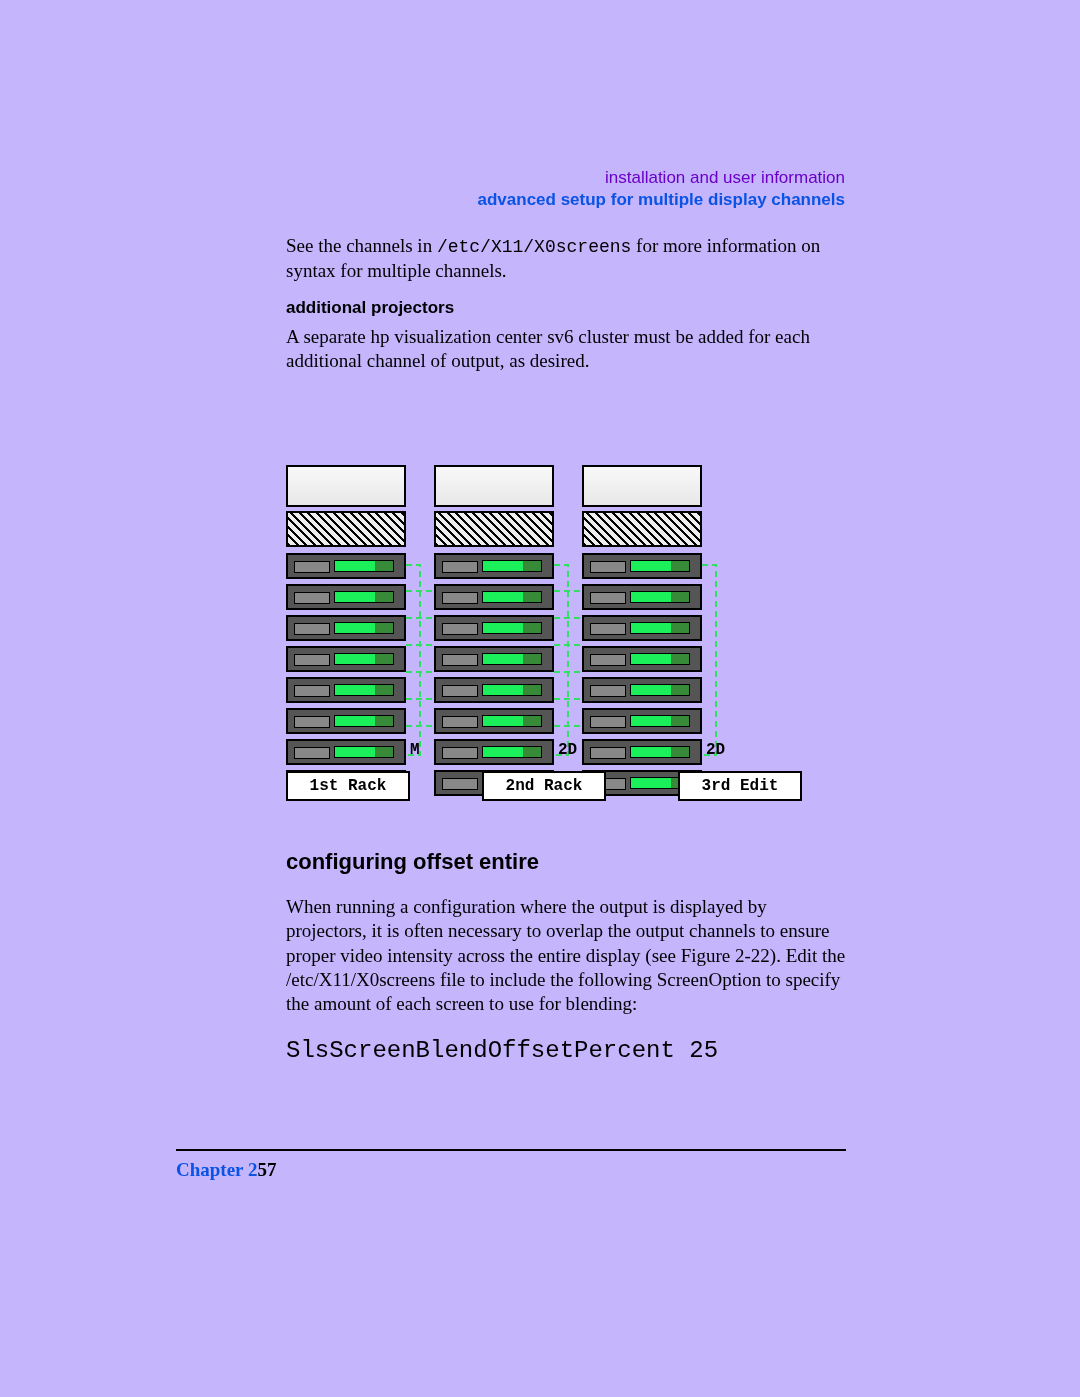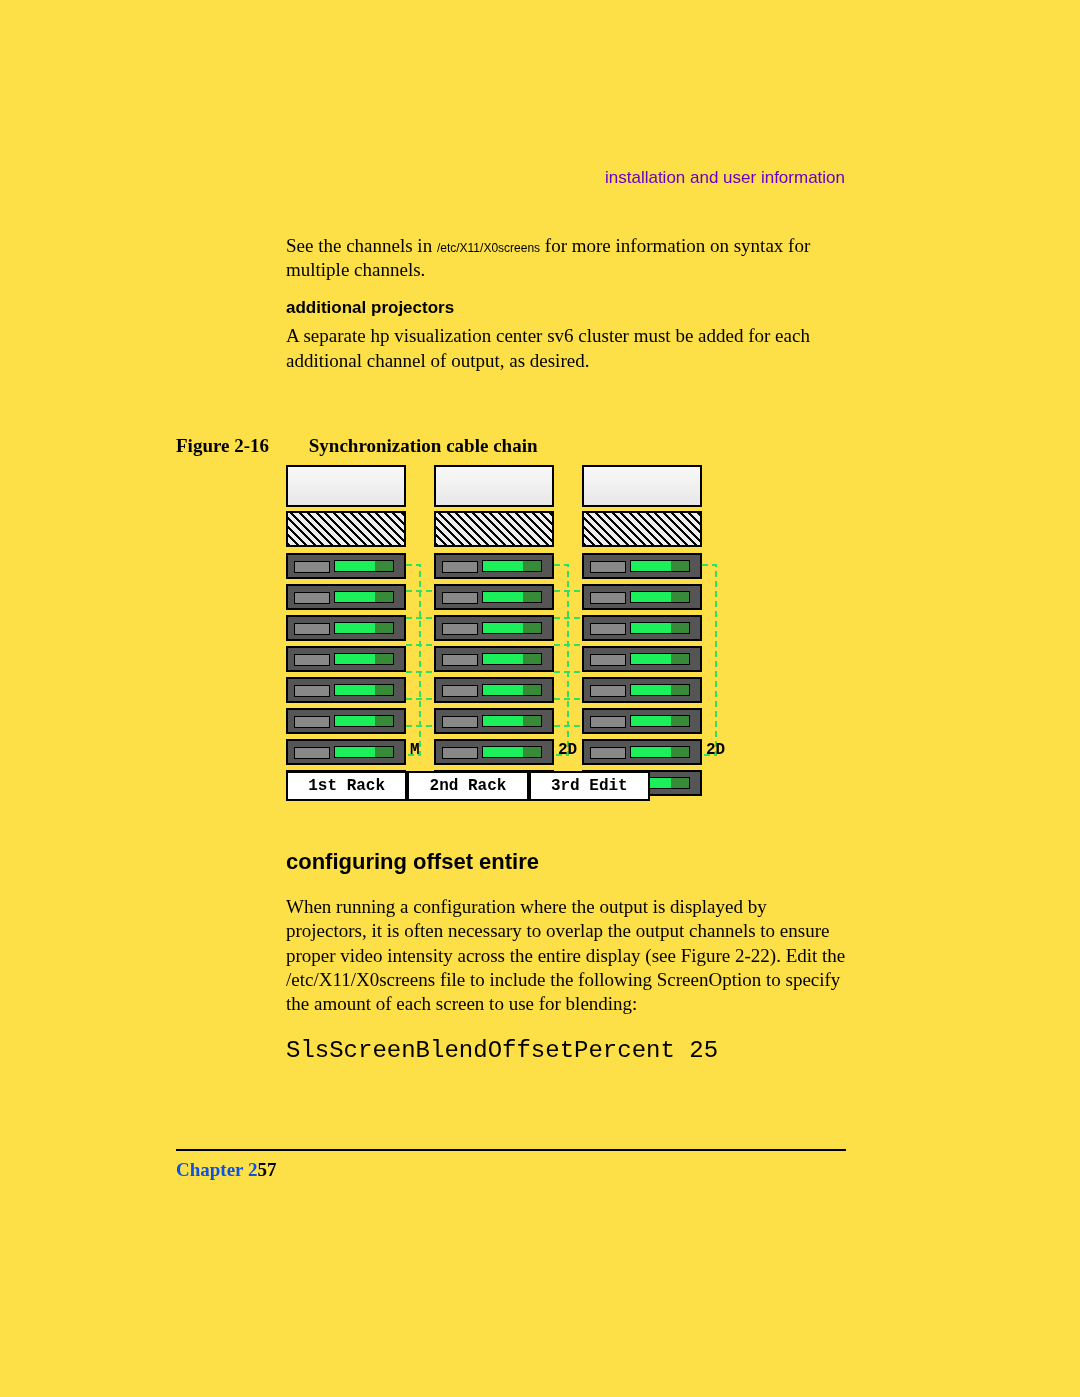--- a/index.html
+++ b/index.html
@@ -5,21 +5,21 @@
   body {
     margin: 0;
     background: #ffffff;
     font-family: "Times New Roman", Times, serif;
     color: #000;
   }
   .page {
     width: 1080px;
     height: 1397px;
     position: relative;
-    background: #fde047;
+    background: #c4b5fd;
     margin: 0 auto;
     box-sizing: border-box;
   }
   .header-block {
     position: absolute;
     top: 168px;
     right: 235px;
     text-align: right;
     font-family: Arial, Helvetica, sans-serif;
   }
@@ -36,22 +36,22 @@
   .content {
     position: absolute;
     left: 286px;
     top: 234px;
     width: 560px;
     font-size: 19px;
     line-height: 1.28;
   }
   .content p { margin: 0 0 14px 0; }
   code.inline {
-    font-family: Liberation Sans, sans-serif;
-    font-size: 12px;
+    font-family: Liberation Mono, monospace;
+    font-size: 18px;
   }
   .subhead {
     font-family: Arial, Helvetica, sans-serif;
     font-weight: bold;
     font-size: 17px;
     margin: 8px 0 6px 0;
   }
   .fig-row {
     position: absolute;
     left: 176px;
@@ -130,21 +130,21 @@
     font-family: "Courier New", Courier, monospace;
     font-weight: bold;
     font-size: 16px;
   }
   .tag.m  { left: 124px; top: 276px; }
   .tag.d2a{ left: 272px; top: 276px; }
   .tag.d2b{ left: 420px; top: 276px; }
   .rack-labels {
     position: absolute;
     left: 0; top: 306px;
-    width: 364px;
+    width: 516px;
     display: flex;
     justify-content: space-between;
   }
   .rack-label {
     width: 120px;
     border: 2px solid #000;
     text-align: center;
     font-family: "Courier New", Courier, monospace;
     font-weight: bold;
     font-size: 16px;
@@ -192,34 +192,31 @@
   }
   .footer .chap { color: #0a53e4; }
 </style>
 </head>
 <body>
 
 <div class="page">
 
   <div class="header-block">
     <div class="header-line1">installation and user information</div>
+    <div class="header-line2">advanced setup for multiple display channels</div>
   </div>
 
   <div class="content">
     <p>
       <span>See the channels in </span><code class="inline">/etc/X11/X0screens</code><span> for more information on syntax for multiple channels.</span>
     </p>
     <div class="subhead">additional projectors</div>
     <p>A separate hp visualization center sv6 cluster must be added for each additional channel of output, as desired.</p>
   </div>
 
-  <div class="fig-row">
-    <span class="fig-num">Figure 2-16</span>
-    <span class="fig-cap">Synchronization cable chain</span>
-  </div>
 
   <div class="figure-box">
     <div class="racks">
 
       <svg class="cables" viewBox="0 0 440 300">
         <g stroke="#30e060" stroke-width="2" stroke-dasharray="6 4" fill="none">
           <path d="M120 100 L134 100 L134 290 L120 290"></path>
           <path d="M120 126 L148 126"></path>
           <path d="M120 153 L148 153"></path>
           <path d="M120 180 L148 180"></path>

